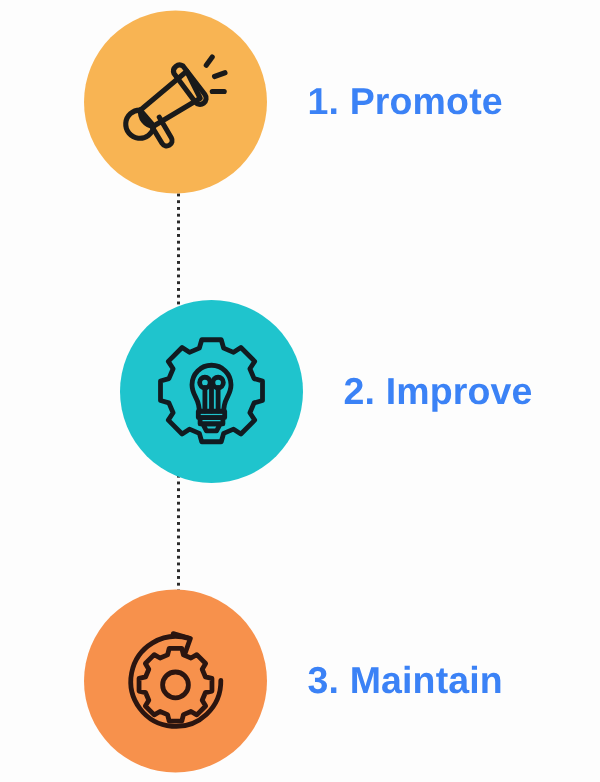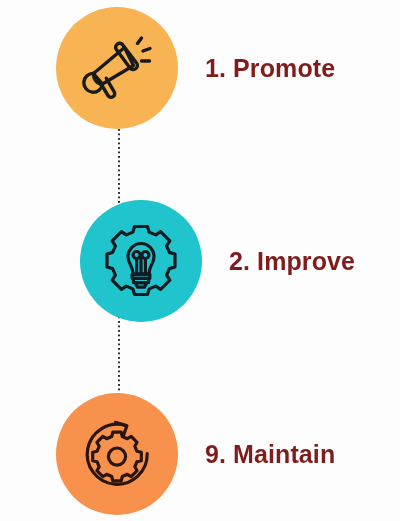--- a/index.html
+++ b/index.html
@@ -63,21 +63,21 @@
   .badge-promote  { background: #f8b453; }
   .badge-improve  { background: #1fc4cd; }
   .badge-maintain { background: #f7914c; }
 
   .badge svg { display: block; }
 
   .step-label {
     margin-left: 27px;
     font-size: 25px;
     font-weight: bold;
-    color: #7f1d1d;
+    color: #3b82f6;
     letter-spacing: 0.1px;
     white-space: nowrap;
   }
 </style>
 </head>
 <body>
 
 <div id="diagram">
 
   <div class="connector connector-1"></div>
@@ -137,16 +137,16 @@
 
           <path d="M47.0 9.6 a30 30 0 1 0 21.2 28.0"></path>
           <path d="M36.5 6.4 L47.9 9.7 L44.0 20.6"></path>
 
           <path d="M33.8 16.2 h8.4 l1.1 4.4 5.0 2.1 3.9 -2.3 5.9 5.9 -2.3 3.9 2.1 5.0 4.4 1.1 v8.4 l-4.4 1.1 -2.1 5.0 2.3 3.9 -5.9 5.9 -3.9 -2.3 -5.0 2.1 -1.1 4.4 h-8.4 l-1.1 -4.4 -5.0 -2.1 -3.9 2.3 -5.9 -5.9 2.3 -3.9 -2.1 -5.0 -4.4 -1.1 v-8.4 l4.4 -1.1 2.1 -5.0 -2.3 -3.9 5.9 -5.9 3.9 2.3 5.0 -2.1 z"></path>
 
           <circle cx="38.0" cy="40.6" r="8.6"></circle>
         </svg>
       </span>
     </div>
-    <div class="step-label">9. Maintain</div>
+    <div class="step-label">3. Maintain</div>
   </div>
 
 </div>
 
 </body></html>

